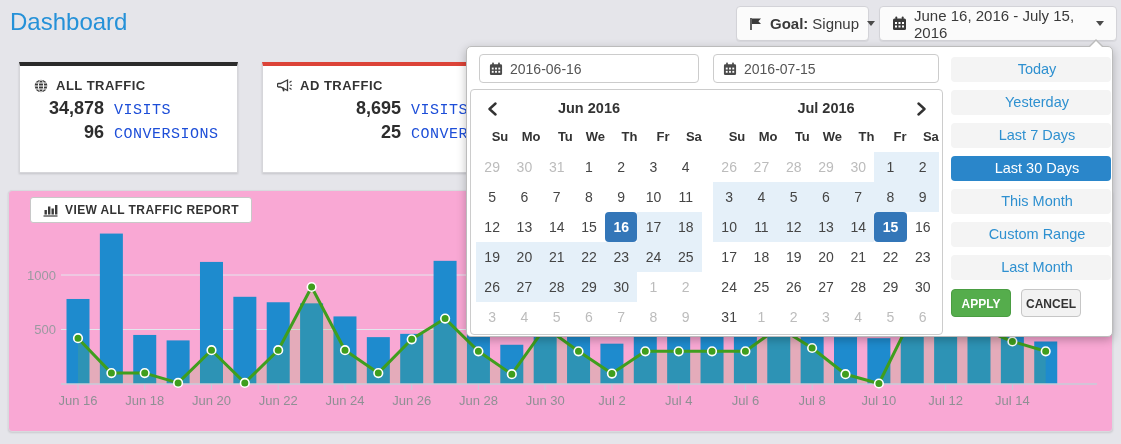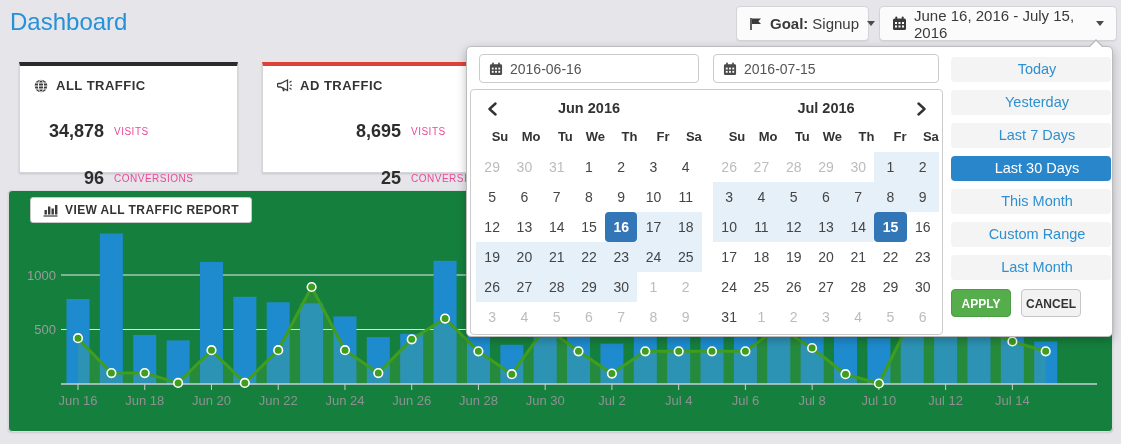--- a/index.html
+++ b/index.html
@@ -19,27 +19,27 @@
     border-top:5px solid #4a4a4a;margin-left:8px;}
 
   
   .card{position:absolute;top:62px;height:111px;background:#fff;border:1px solid #d6d6da;
     border-top:4px solid #2b2b2b;box-shadow:0 1px 2px rgba(0,0,0,.15);box-sizing:border-box;}
   .card.c1{left:19px;width:219px;}
   .card.c2{left:262px;width:214px;border-top-color:#dc4338;}
   .card-head{display:flex;align-items:center;padding:12px 14px 2px 14px;font-size:13px;font-weight:bold;
     color:#333;letter-spacing:.5px;}
   .card-head .ic{margin-right:8px;display:inline-flex;}
-  .stat-row{display:flex;align-items:center;padding:0 14px;margin-top:26px;}
+  .stat-row{display:flex;align-items:flex-end;padding:0 14px;margin-top:3px;}
   .num{font-size:18px;font-weight:bold;color:#2d2d2d;text-align:right;min-width:70px;}
   .c2 .num{min-width:124px;}
-  .stat-label{font-size:10px;color:#ec4899;margin-left:10px;letter-spacing:.5px;}
+  .stat-label{font-size:15px;color:#1d4ed8;margin-left:10px;letter-spacing:.5px;font-family:Liberation Mono, monospace;}
 
   
-  .panel{position:absolute;left:8px;top:190px;width:1105px;height:242px;background:#15803d;
+  .panel{position:absolute;left:8px;top:190px;width:1105px;height:242px;background:#f9a8d4;
     border:1px solid #d8dade;border-radius:4px;box-shadow:0 1px 2px rgba(0,0,0,.12);box-sizing:border-box;}
   .report-btn{position:absolute;left:21px;top:6px;display:flex;align-items:center;background:#fff;
     border:1px solid #c8c8c8;border-radius:3px;padding:5px 12px;font-size:12px;font-weight:bold;
     color:#333;letter-spacing:.4px;cursor:pointer;z-index:5;}
   .report-btn .ic{margin-right:7px;display:inline-flex;}
   #chart{position:absolute;left:0;top:0;}
   #chart text{font-family:"Liberation Sans",sans-serif;}
 
   
   .popup{position:absolute;left:466px;top:46px;width:647px;height:291px;background:#fff;

